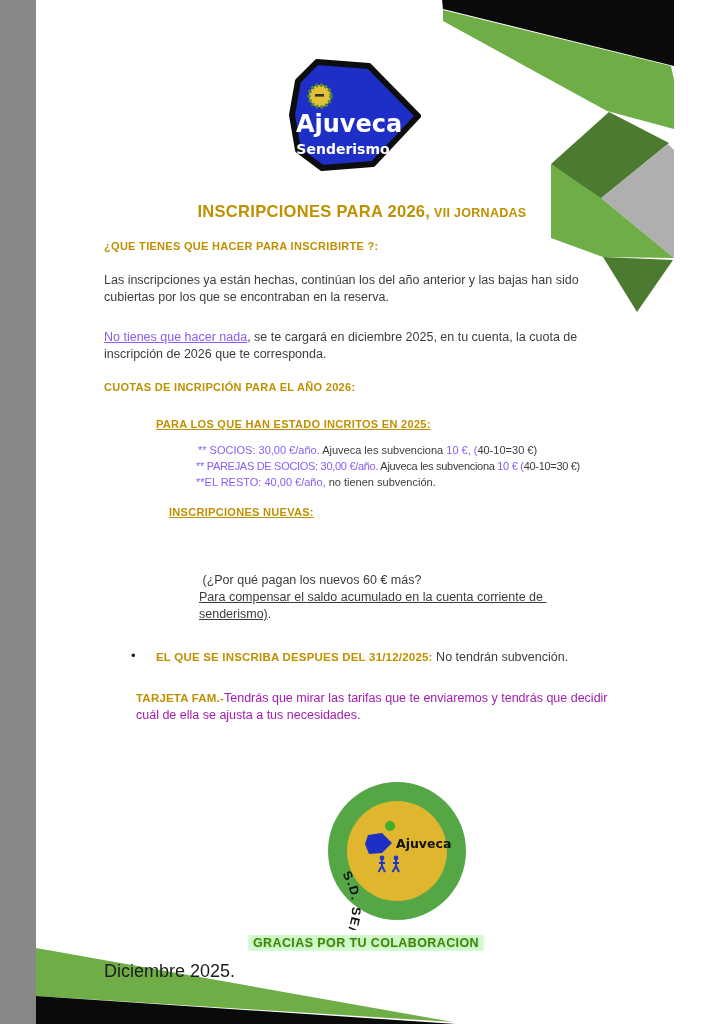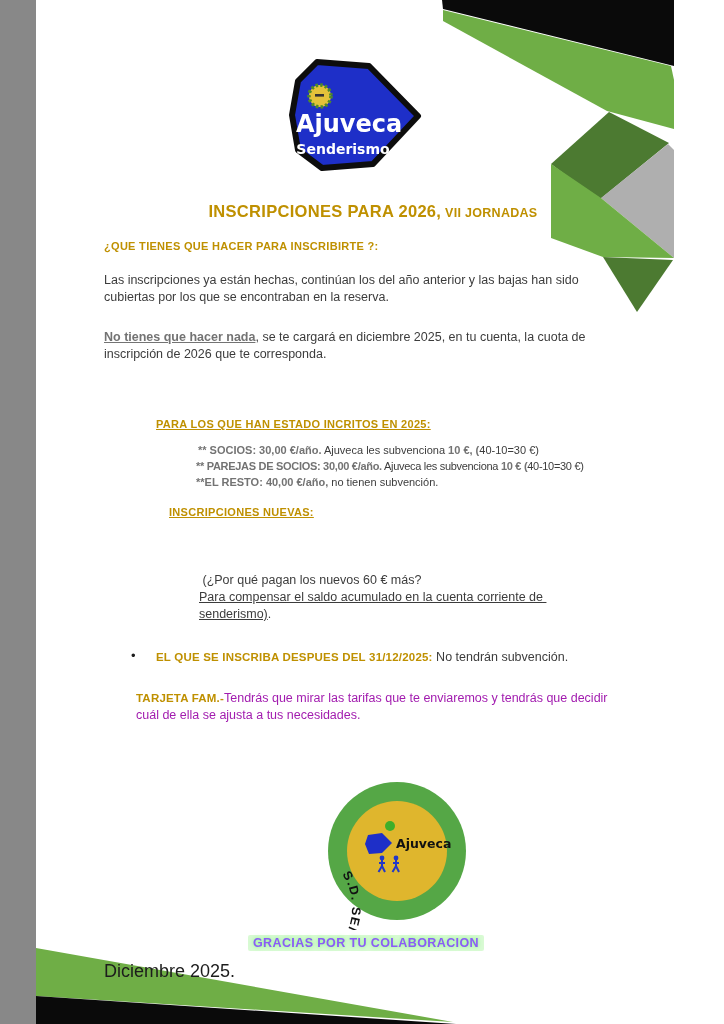--- a/index.html
+++ b/index.html
@@ -11,43 +11,43 @@
   
   .deco{position:absolute;left:0;top:0;width:724px;height:1024px;pointer-events:none;}
 
   
   .logo-box{left:253px;top:54px;width:136px;height:122px;}
   .logo-title{font-family:"DejaVu Sans",sans-serif;font-weight:bold;fill:#ffffff;font-size:24px;}
   .logo-sub{font-family:"DejaVu Sans",sans-serif;font-weight:bold;fill:#ffffff;font-size:14px;}
 
   
   .gold-h{color:#BF9000;font-weight:bold;font-size:11px;letter-spacing:.3px;}
-  .title-wrap{left:0;top:202px;width:652px;text-align:center;color:#BF9000;font-weight:bold;padding-left:11px;}
+  .title-wrap{left:0;top:202px;width:652px;text-align:center;color:#BF9000;font-weight:bold;}
   .title-main{font-size:16.5px;letter-spacing:.3px;}
   .title-suffix{font-size:12.5px;letter-spacing:.3px;}
   .body-txt{font-size:12.5px;line-height:17px;}
   .u{text-decoration:underline;}
   .fees{font-size:11px;line-height:16px;white-space:nowrap;color:#3c3c3c;text-align:right;}
   .boldpara{font-weight:bold;color:#1c1c1c;}
-  .seg-b{font-weight:bold;color:#737373;}
+  .seg-b{font-weight:normal;color:#8b5cf6;}
   .seg-u{text-decoration:underline;}
   .seg-gold{color:#BF9000;font-weight:bold;font-size:11.5px;letter-spacing:.2px;}
   .seg-gray{color:#a21caf;}
   .prewrap{white-space:pre-wrap;}
   .justify{text-align:justify;}
   .bullet-dot{position:absolute;left:95px;top:648px;font-size:13px;color:#1c1c1c;}
 
   
   .stamp-box{left:288px;top:780px;width:150px;height:150px;}
   .ring-text{font-family:"Liberation Sans",sans-serif;font-weight:bold;font-size:12.5px;
              letter-spacing:1.3px;fill:#111111;}
   .stamp-label{font-family:"DejaVu Sans",sans-serif;font-weight:bold;font-size:12.5px;fill:#111111;}
 
   .gracias-wrap{left:0;top:933px;width:660px;text-align:center;}
-  .gracias{display:inline-block;color:#8b5cf6;font-weight:bold;font-size:12.5px;letter-spacing:.4px;
+  .gracias{display:inline-block;color:#4d7c0f;font-weight:bold;font-size:12.5px;letter-spacing:.4px;
            background:rgba(170,244,160,.45);padding:1px 5px;border-radius:2px;
            text-shadow:0 0 5px #8ef08e,0 0 2px #baffba;}
   .fecha{left:68px;top:961px;font-size:18px;color:#1c1c1c;}
 </style>
 </head>
 <body>
 
 <div class="page">
 
   <svg class="deco" viewBox="0 0 724 1024">
@@ -74,20 +74,21 @@
   <div class="abs title-wrap">
     <span class="title-main">INSCRIPCIONES PARA 2026,</span><span class="title-suffix"> VII JORNADAS</span>
   </div>
 
   <div class="abs body-txt" style="left:68px;top:272px;width:517px;">Las inscripciones ya están hechas, continúan los del año anterior y las bajas han sido cubiertas por los que se encontraban en la reserva.</div>
 
   <div class="abs gold-h" style="left:68px;top:240px;">¿QUE TIENES QUE HACER PARA INSCRIBIRTE ?:</div>
 
   <div class="abs body-txt" style="left:68px;top:329px;width:517px;"><span class="seg-b seg-u">No tienes que hacer nada</span><span>, se te cargará en diciembre 2025, en tu cuenta, la cuota de inscripción de 2026 que te corresponda.</span></div>
 
+  <div class="abs gold-h" style="left:68px;top:381px;">CUOTAS DE INCRIPCIÓN PARA EL AÑO 2026:</div>
 
   <div class="abs gold-h u" style="left:120px;top:418px;">PARA LOS QUE HAN ESTADO INCRITOS EN 2025:</div>
 
   <div class="abs fees" style="left:162px;top:442px;"><span class="seg-b">** SOCIOS: 30,00 €/año.</span><span> Ajuveca les subvenciona </span><span class="seg-b">10 €, (</span><span>40-10=30 €)</span></div>
   <div class="abs fees" style="left:160px;top:458px;letter-spacing:-.3px;"><span class="seg-b">** PAREJAS DE SOCIOS: 30,00 €/año.</span><span> Ajuveca les subvenciona </span><span class="seg-b">10 € (</span><span>40-10=30 €)</span></div>
   <div class="abs fees" style="left:160px;top:474px;"><span class="seg-b">**EL RESTO: 40,00 €/año,</span><span> no tienen subvención.</span></div>
 
   <div class="abs gold-h u" style="left:133px;top:506px;">INSCRIPCIONES NUEVAS:</div>
 
 

